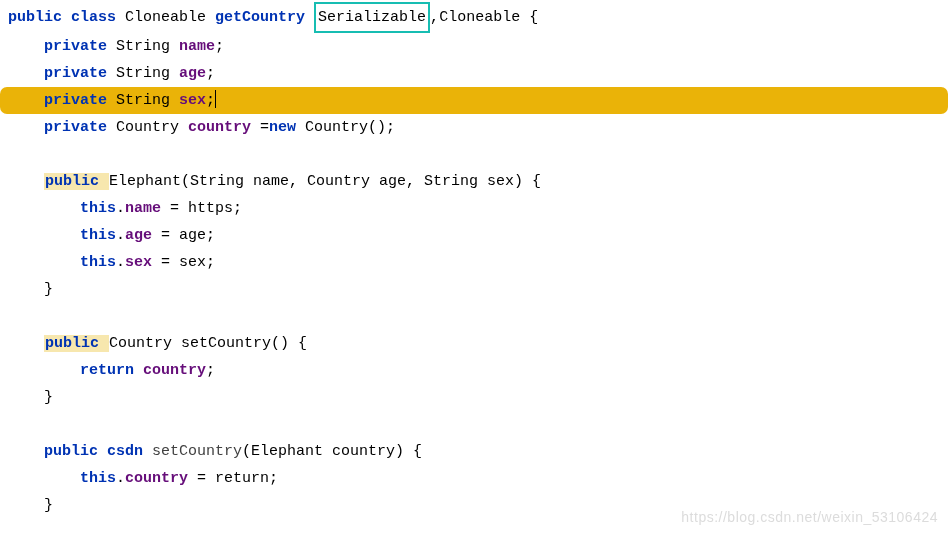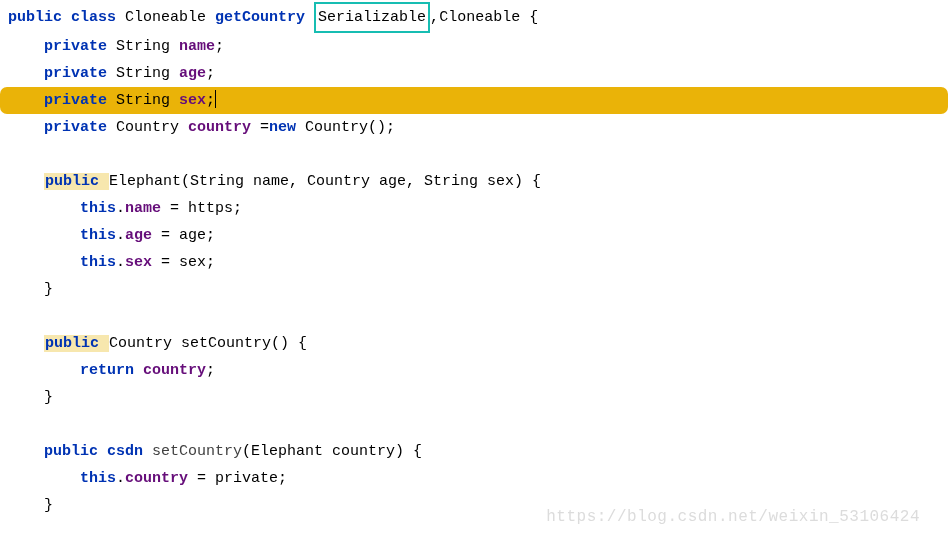--- a/index.html
+++ b/index.html
@@ -39,24 +39,24 @@
     .cursor {
       border-left: 1px solid #000;
       display: inline-block;
       height: 18px;
       vertical-align: middle;
       margin-bottom: 3px;
     }
     .watermark {
       position: absolute;
       bottom: 8px;
-      right: 28px;
+      right: 10px;
       color: #dcdcdc;
-      font-size: 16px;
-      font-family: Liberation Mono, monospace;
+      font-size: 14px;
+      font-family: Liberation Sans, sans-serif;
       letter-spacing: 0.5px;
     }
   </style>
 </head>
 <body>
 
 <div class="line"><span class="kw">public </span><span class="kw">class </span><span class="plain">Cloneable </span><span class="kw">getCountry</span><span> </span><span class="box"><span class="plain">Serializable</span></span><span class="plain">,</span><span class="plain">Cloneable </span><span class="plain">{</span></div>
 
 <div class="line"><span>    </span><span class="kw">private </span><span class="plain">String </span><span class="field">name</span><span class="plain">;</span></div>
 
@@ -83,17 +83,17 @@
 <div class="line"><span>    </span><span class="kw hl-word">public </span><span class="plain">Country </span><span class="plain">setCountry</span><span class="plain">() {</span></div>
 
 <div class="line"><span>        </span><span class="kw">return </span><span class="field">country</span><span class="plain">;</span></div>
 
 <div class="line"><span>    </span><span class="plain">}</span></div>
 
 <div class="line"> </div>
 
 <div class="line"><span>    </span><span class="kw">public </span><span class="kw">csdn </span><span class="gray-method">setCountry</span><span class="plain">(Elephant country) {</span></div>
 
-<div class="line"><span>        </span><span class="kw">this</span><span class="plain">.</span><span class="field">country</span><span class="plain"> = private;</span></div>
+<div class="line"><span>        </span><span class="kw">this</span><span class="plain">.</span><span class="field">country</span><span class="plain"> = return;</span></div>
 
 <div class="line"><span>    </span><span class="plain">}</span></div>
 
 <div class="watermark">https://blog.csdn.net/weixin_53106424</div>
 
 </body></html>

